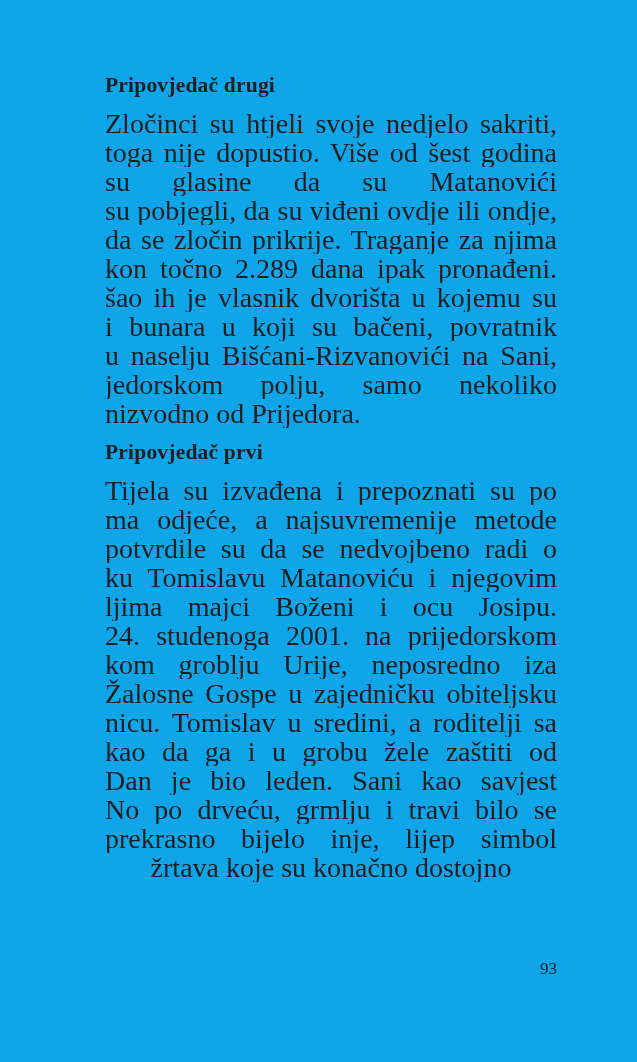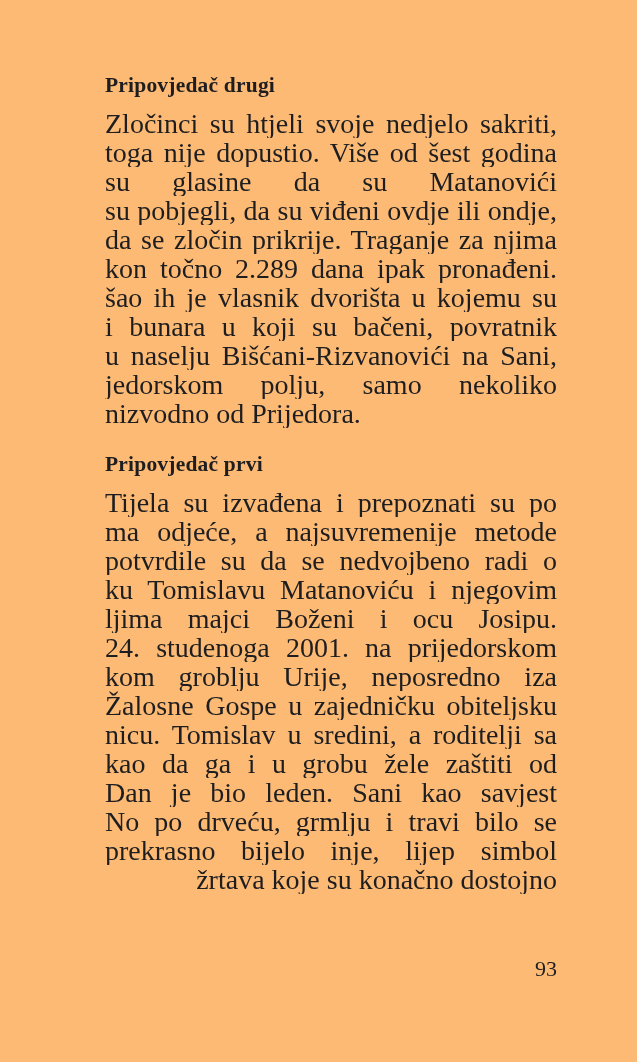--- a/index.html
+++ b/index.html
@@ -17,21 +17,21 @@
     width: 637px;
     height: 1062px;
   }
   .content {
     position: absolute;
     left: 105px;
     top: 71px;
     width: 452px;
   }
   .section + .section {
-    margin-top: 22px;
+    margin-top: 10px;
   }
   .heading {
     font-size: 21.5px;
     line-height: 29px;
     font-weight: bold;
     margin: 0 0 9px 0;
     letter-spacing: 0.2px;
   }
   .para {
     margin: 0;
@@ -39,35 +39,35 @@
   .t-line {
     font-size: 28px;
     line-height: 29px;
     text-align: justify;
     text-align-last: justify;
     white-space: normal;
     overflow: hidden;
     height: 29px;
   }
   .t-line.last {
-    text-align: right;
+    text-align: center;
     text-align-last: left;
   }
   .page-number {
     position: absolute;
     top: 958px;
     right: 80px;
-    font-size: 22px;
+    font-size: 17px;
     line-height: 22px;
   }
 </style>
 </head>
 <body style="background: rgb(253, 253, 251);">
 
-<div class="page" style="background: #fdba74; color: rgb(30, 30, 32);">
+<div class="page" style="background: #0ea5e9; color: rgb(30, 30, 32);">
   <div class="content">
       <section class="section">
         <h2 class="heading">Pripovjedač drugi</h2>
         <div class="para">
           <div class="t-line">Zločinci su htjeli svoje nedjelo sakriti, ali Bog</div>
           <div class="t-line">toga nije dopustio. Više od šest godina širene</div>
           <div class="t-line">su glasine da su Matanovići razmijenjeni, da</div>
           <div class="t-line">su pobjegli, da su viđeni ovdje ili ondje, samo</div>
           <div class="t-line">da se zločin prikrije. Traganje za njima dugo</div>
           <div class="t-line">kon točno 2.289 dana ipak pronađeni. Prona-</div>

